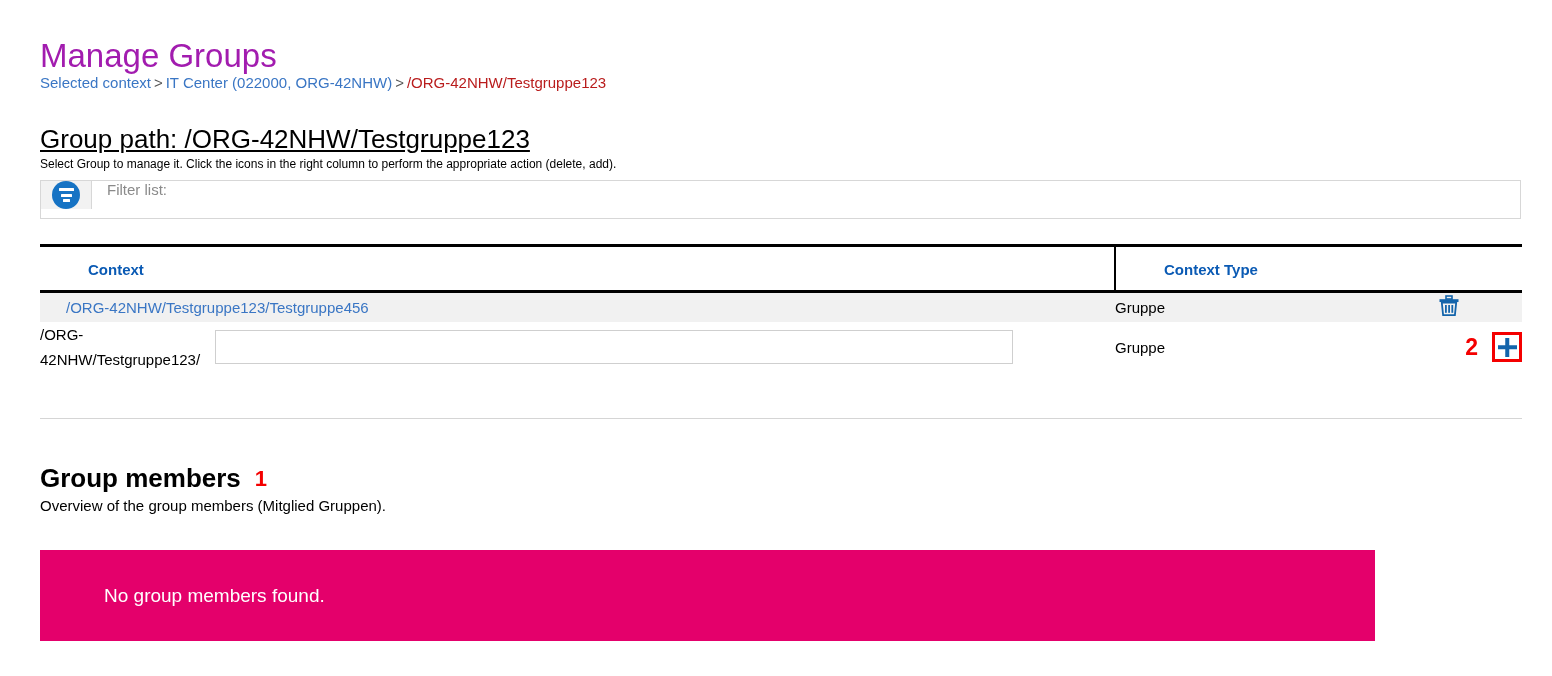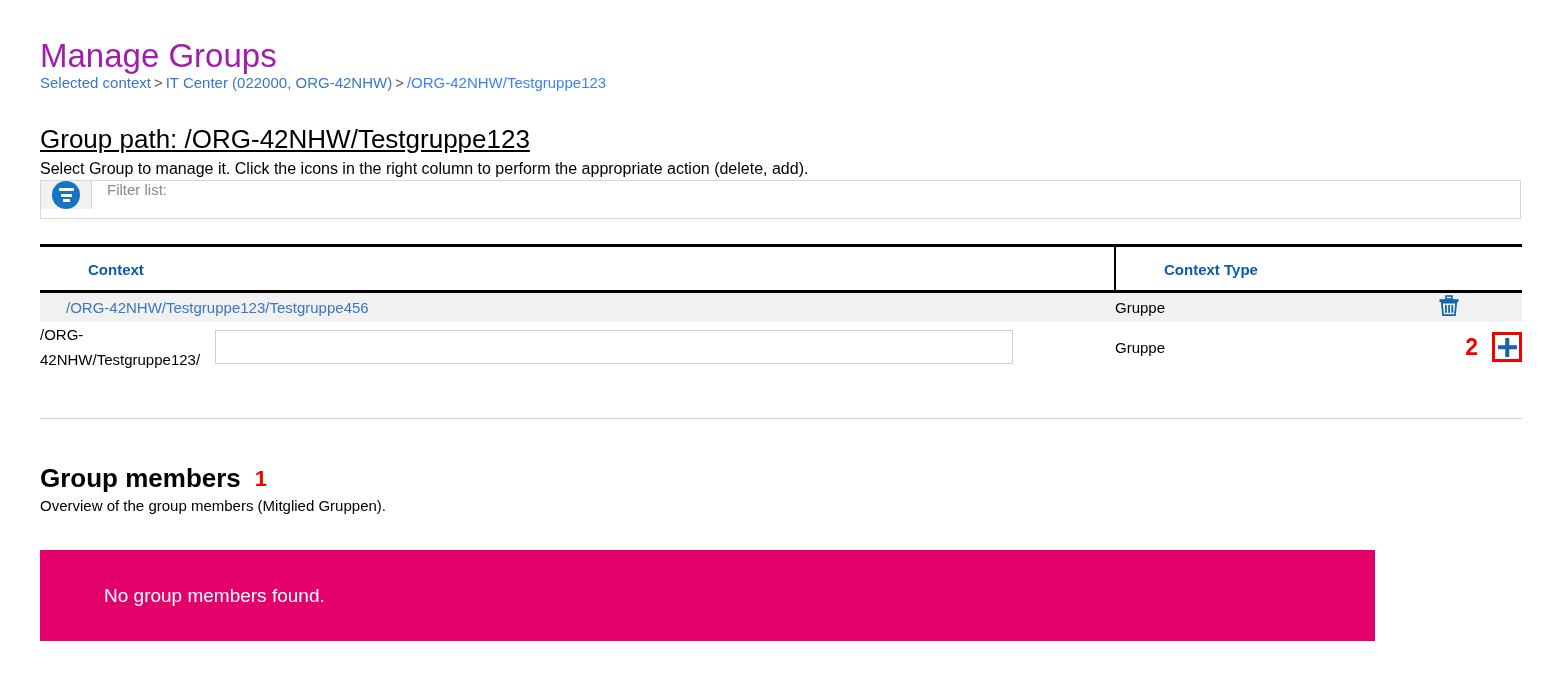--- a/index.html
+++ b/index.html
@@ -48,40 +48,40 @@
   }
   .breadcrumb a {
     color: #3a76c4;
     text-decoration: none;
   }
   .breadcrumb .sep {
     color: #555555;
     padding: 0 3px;
   }
   .breadcrumb .current {
-    color: #3b82f6;
+    color: #b91c1c;
   }
 
   
   .group-path {
     position: absolute;
     left: 40px;
     top: 101px;
     font-size: 26px;
     font-weight: 400;
     line-height: 32px;
     white-space: nowrap;
     color: #000000;
     text-decoration: underline;
   }
   .intro-text {
     position: absolute;
     left: 40px;
     top: 143px;
-    font-size: 16px;
+    font-size: 12px;
     line-height: 19px;
     white-space: nowrap;
     color: #000000;
   }
 
   
   .filter-bar {
     position: absolute;
     left: 40px;
     top: 180px;

